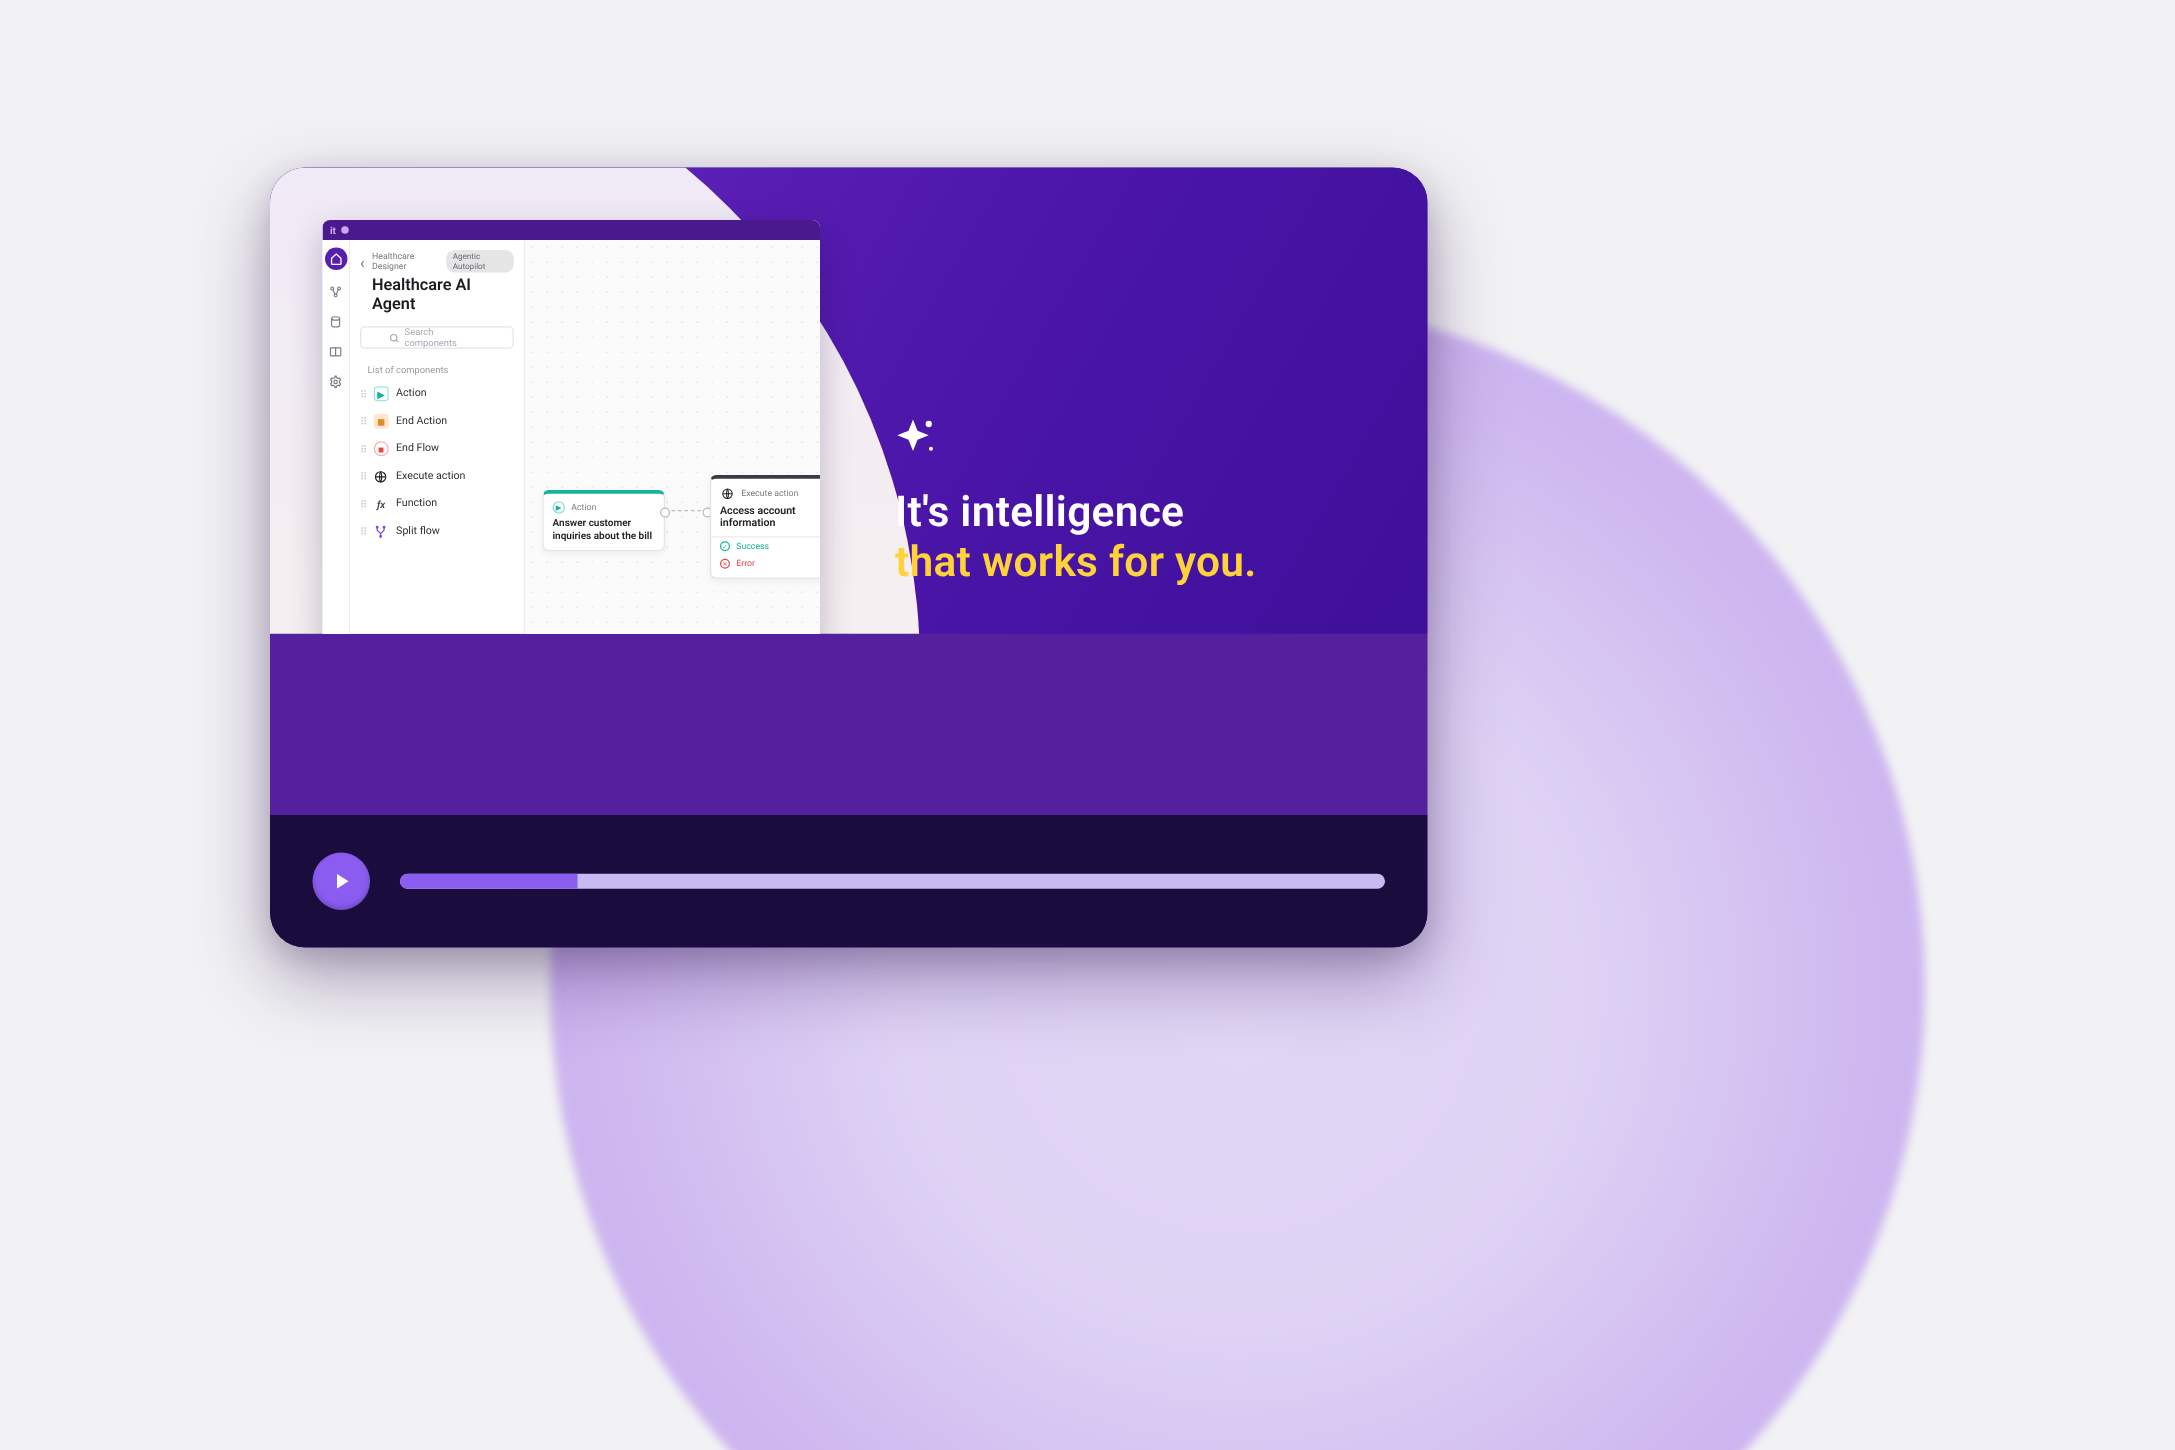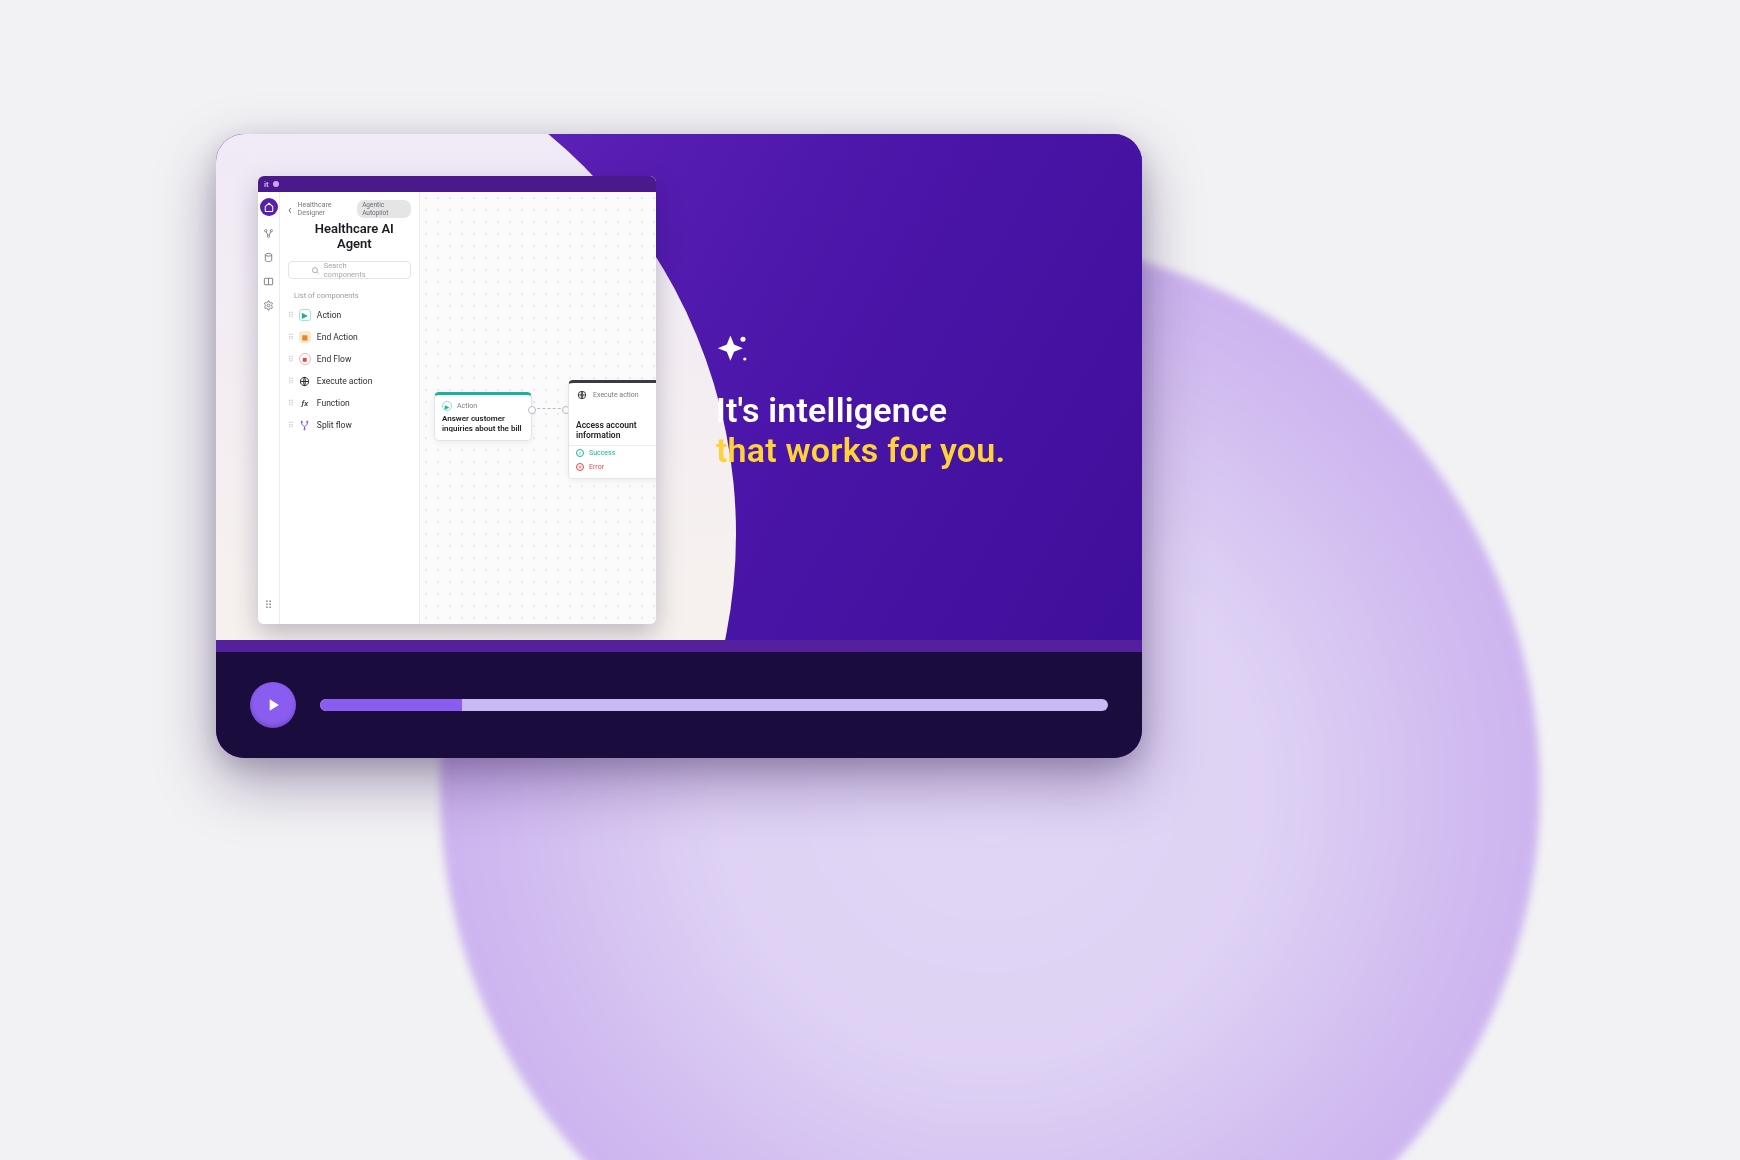--- a/index.html
+++ b/index.html
@@ -33,21 +33,21 @@
     height: 624px;
     border-radius: 28px;
     overflow: hidden;
     box-shadow: 0 24px 60px rgba(50,20,90,0.38), 0 8px 24px rgba(0,0,0,0.15);
     background: #55209e;
   }
 
   .stage {
     position: relative;
     width: 100%;
-    height: 506px;
+    height: 373px;
     background: linear-gradient(120deg, #6a2fbb 0%, #5a1fb5 30%, #4a15a8 60%, #3e0f9a 100%);
     overflow: hidden;
   }
 
   
   .stage::before {
     content: "";
     position: absolute;
     left: -520px;
     top: -120px;
@@ -143,21 +143,21 @@
   }
   .leftcol-head {
     padding: 8px 8px 4px 8px;
     display:flex;
     align-items:flex-start;
     gap:6px;
   }
   .back-chevron { color:#6b6b74; font-size:12px; line-height:1; margin-top:4px;}
   .crumbs { display:flex; gap:4px; align-items:center; font-size:7px; color:#78787f;}
   .crumb-pill { background:#e5e5e5; color:#6a6a78; padding:1px 5px; border-radius:7px; font-size:6.5px;}
-  .page-title { font-size:13px; font-weight:600; color:#1c1c22; margin-top:3px;text-align:center;}
+  .page-title { font-size:13px; font-weight:600; color:#1c1c22; margin-top:3px;}
   .searchbar {
     margin:6px 8px;
     height:18px;
     border:1px solid #e3e3ea;
     border-radius:4px;
     display:flex;
     align-items:center;
     padding:0 22px;
     gap:4px;
     color:#a6a6b0;
@@ -236,21 +236,21 @@
 
   .card-b {
     left:148px;
     top:188px;
     width:100px;
     border-top:3px solid #3a3a42;
     padding:6px 7px 4px 7px;
   }
   .card-b .row1 { display:flex; align-items:center; gap:5px; }
   .card-b .lab  { color:#7a7a82; font-size:7px; }
-  .card-b .txt  { margin-top:19px; font-weight:600; color:#222; font-size:8.5px; line-height:1.2;}
+  .card-b .txt  { margin-top:3px; font-weight:600; color:#222; font-size:8.5px; line-height:1.2;}
   .card-b .sep  { border-top:1px solid #ececf0; margin:5px -7px 0 -7px;}
   .status-row {
     display:flex; align-items:center; gap:5px;
     padding:3px 7px;
     margin:0 -7px;
     font-size:7px;
   }
   .status-row.success { color:#17b39a; }
   .status-row.error   { color:#e64545;align-items:flex-end; }
   .status-row .dot {

